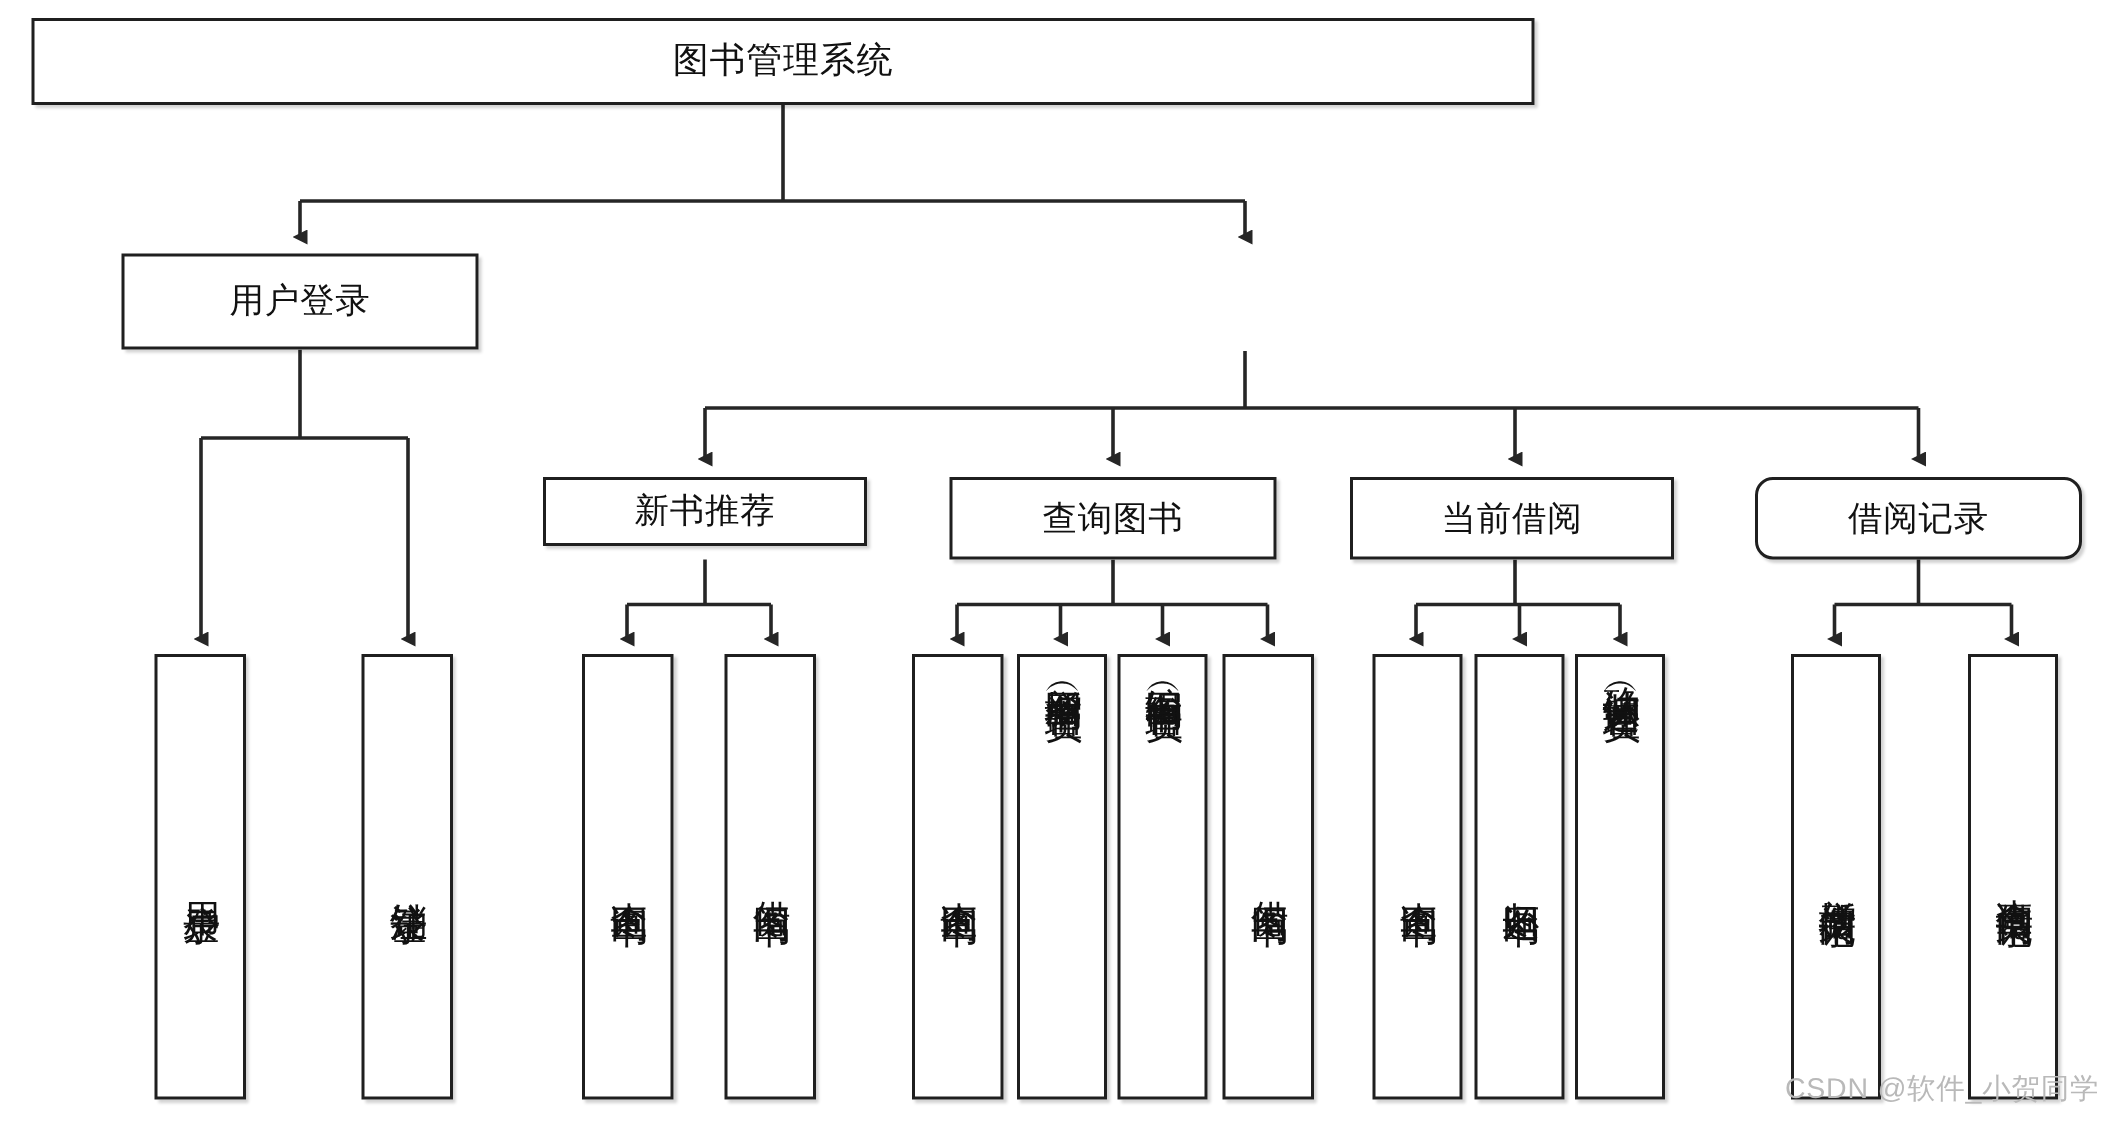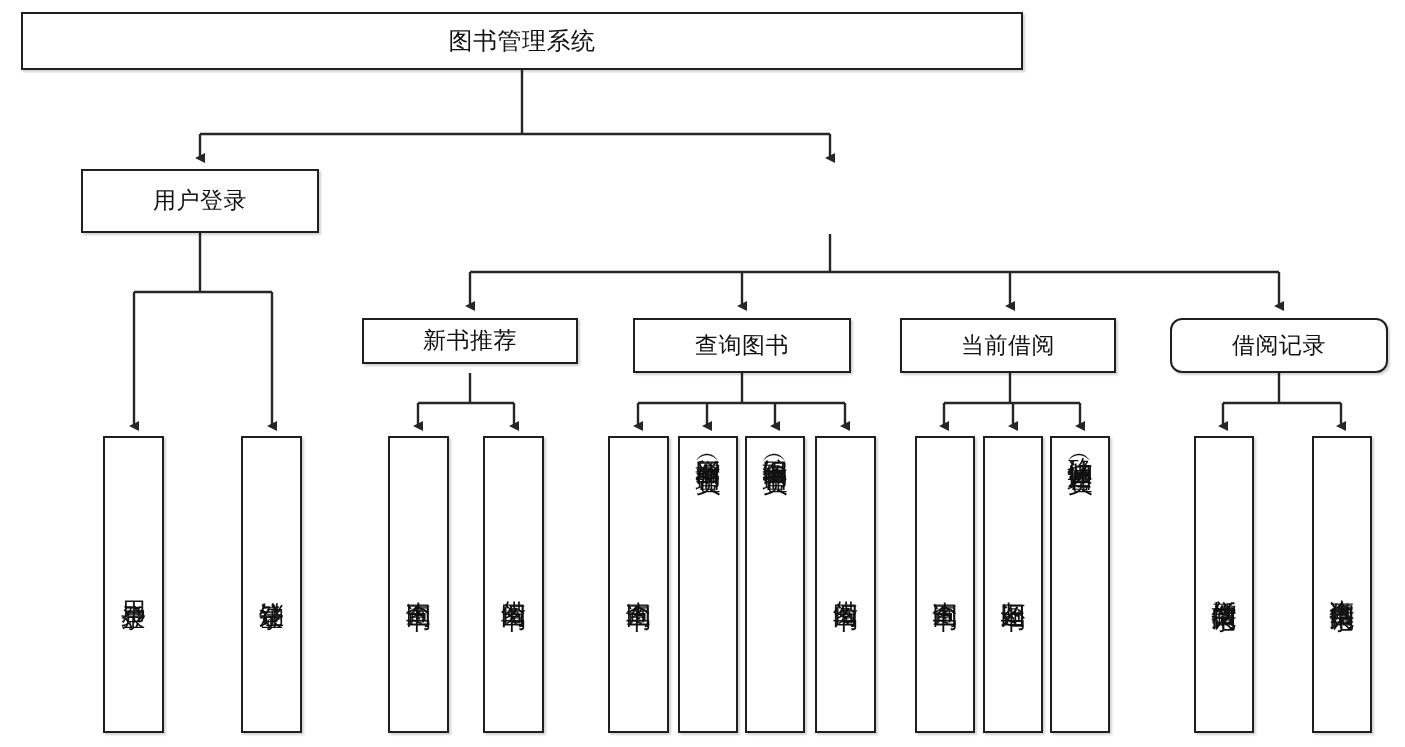--- a/index.html
+++ b/index.html
@@ -190,14 +190,15 @@
     <span class="label">确认归还（管理员）</span>
   </div>
 
   <div class="node vert center-v" style="left:1194px; top:436px; width:60px; height:297px;">
     <span class="label">新增借阅记录</span>
   </div>
   <div class="node vert center-v" style="left:1312px; top:436px; width:60px; height:297px;">
     <span class="label">查询借阅记录</span>
   </div>
 
+  <div class="watermark" style="left:1190px; top:713px;">CSDN @软件_小贺同学</div>
 
 </div>
 
 </body></html>

